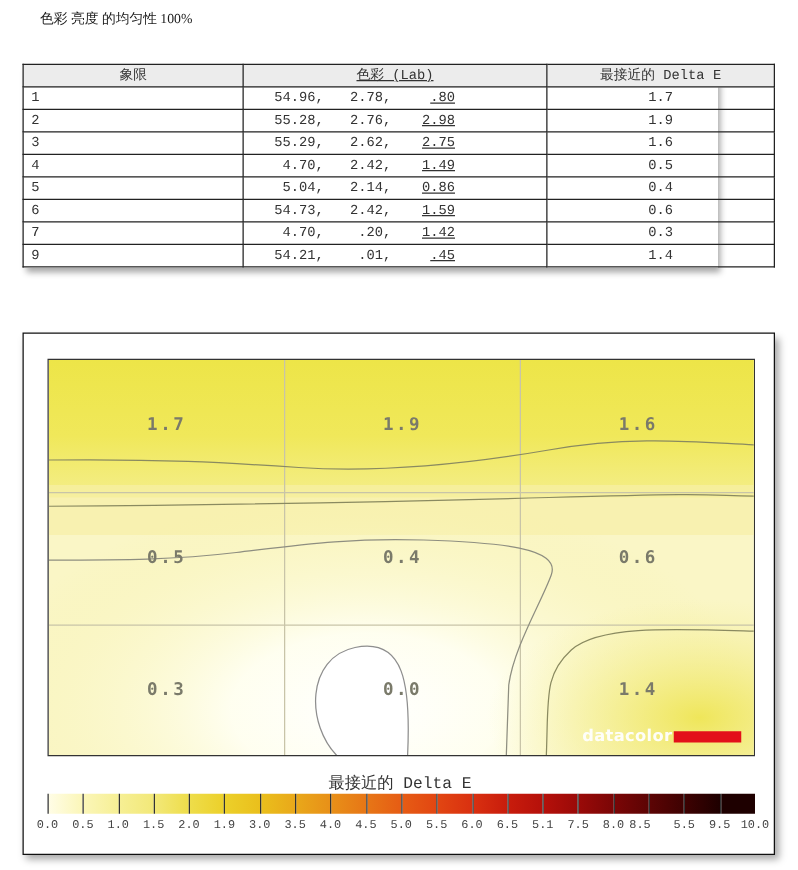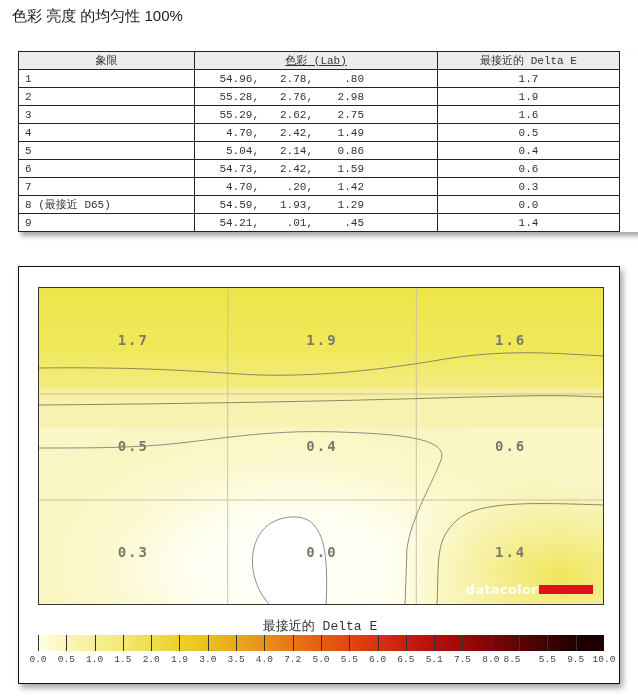--- a/index.html
+++ b/index.html
@@ -1,47 +1,47 @@
 <!DOCTYPE html>
 <html><head>
 <meta charset="utf-8">
 <style>
   * { box-sizing: border-box; margin: 0; padding: 0; }
   html, body { width: 638px; height: 696px; background: #ffffff; overflow: hidden; }
   body { position: relative; font-family: "DejaVu Sans", sans-serif; color: #222; }
 
   .page-title {
-    position: absolute; left: 12px; top: 7px;
-    font-size: 15px; color: #1a1a1a; font-family: Liberation Sans, sans-serif;
+    position: absolute; left: 32px; top: 7px;
+    font-size: 11px; color: #1a1a1a; font-family: Liberation Serif, serif;
   }
 
   
   .table-wrap {
-    position: absolute; left: 18px; top: 51px; width: 621px;
+    position: absolute; left: 18px; top: 51px; width: 556px;
     box-shadow: 3px 4px 5px rgba(0,0,0,0.35);
   }
   table.lab-table {
     width: 602px; border-collapse: collapse;
     font-family: "Liberation Mono", "DejaVu Sans Mono", monospace;
     font-size: 11px; color: #333;
   }
   .lab-table th, .lab-table td {
     border: 1px solid #222; height: 18px; padding: 0 6px; line-height: 16px;
   }
   .lab-table th { background: #ececec; font-weight: normal; text-align: center; }
   .lab-table td.c-q { width: 176px; text-align: left; }
   .lab-table td.c-lab { width: 236px; text-align: left; padding-left: 0; white-space: pre; }
   .lab-table td.c-de { text-align: center; }
   .lab-table th.h-q { width: 176px; }
   .lab-table th.h-lab { width: 236px; text-decoration: underline; }
   .lab-cell { display: inline-block; width: 236px; white-space: pre; }
   .lab-cell span { display: inline-block; text-align: right; }
   .lab-cell .v-l { width: 64px; }
   .lab-cell .v-a { width: 54px; }
-  .lab-cell .v-b { width: 51px; }
+  .lab-cell .v-b { width: 51px; text-decoration: underline; }
 
   
   .chart-panel {
     position: absolute; left: 18px; top: 266px; width: 602px; height: 418px;
     border: 1px solid #111; background: #ffffff;
     box-shadow: 3px 4px 6px rgba(0,0,0,0.35);
   }
   .heatmap {
     position: absolute; left: 19px; top: 20px; width: 566px; height: 318px;
     border: 1px solid #333; overflow: hidden;
@@ -119,25 +119,20 @@
         </tr>
         <tr>
           <td class="c-q">6</td>
           <td class="c-lab"><span class="lab-cell"><span class="v-l">54.73,</span><span class="v-a">2.42,</span><span class="v-b">1.59</span></span></td>
           <td class="c-de">0.6</td>
         </tr>
         <tr>
           <td class="c-q">7</td>
           <td class="c-lab"><span class="lab-cell"><span class="v-l">4.70,</span><span class="v-a">.20,</span><span class="v-b">1.42</span></span></td>
           <td class="c-de">0.3</td>
-        </tr>
-        <tr>
-          <td class="c-q">8 (最接近 D65)</td>
-          <td class="c-lab"><span class="lab-cell"><span class="v-l">54.59,</span><span class="v-a">1.93,</span><span class="v-b">1.29</span></span></td>
-          <td class="c-de">0.0</td>
         </tr>
         <tr>
           <td class="c-q">9</td>
           <td class="c-lab"><span class="lab-cell"><span class="v-l">54.21,</span><span class="v-a">.01,</span><span class="v-b">.45</span></span></td>
           <td class="c-de">1.4</td>
         </tr>
       </tbody>
   </table>
 </div>
 
@@ -221,21 +216,21 @@
   <div class="legend-ticks" id="legend-ticks">
       <span class="legend-tick" style="left: 0px;">0.0</span>
       <span class="legend-tick" style="left: 28.3px;">0.5</span>
       <span class="legend-tick" style="left: 56.6px;">1.0</span>
       <span class="legend-tick" style="left: 84.9px;">1.5</span>
       <span class="legend-tick" style="left: 113.2px;">2.0</span>
       <span class="legend-tick" style="left: 141.5px;">1.9</span>
       <span class="legend-tick" style="left: 169.8px;">3.0</span>
       <span class="legend-tick" style="left: 198.1px; text-align: center;">3.5</span>
       <span class="legend-tick" style="left: 226.4px;">4.0</span>
-      <span class="legend-tick" style="left: 254.7px;">7.2</span>
+      <span class="legend-tick" style="left: 254.7px;">4.5</span>
       <span class="legend-tick" style="left: 283px;">5.0</span>
       <span class="legend-tick" style="left: 311.3px;">5.5</span>
       <span class="legend-tick" style="left: 339.6px;">6.0</span>
       <span class="legend-tick" style="left: 367.9px;">6.5</span>
       <span class="legend-tick" style="left: 396.2px;">5.1</span>
       <span class="legend-tick" style="left: 424.5px;">7.5</span>
       <span class="legend-tick" style="left: 452.8px;">8.0</span>
       <span class="legend-tick" style="left: 474px;">8.5</span>
       <span class="legend-tick" style="left: 509.4px;">5.5</span>
       <span class="legend-tick" style="left: 537.7px;">9.5</span>

